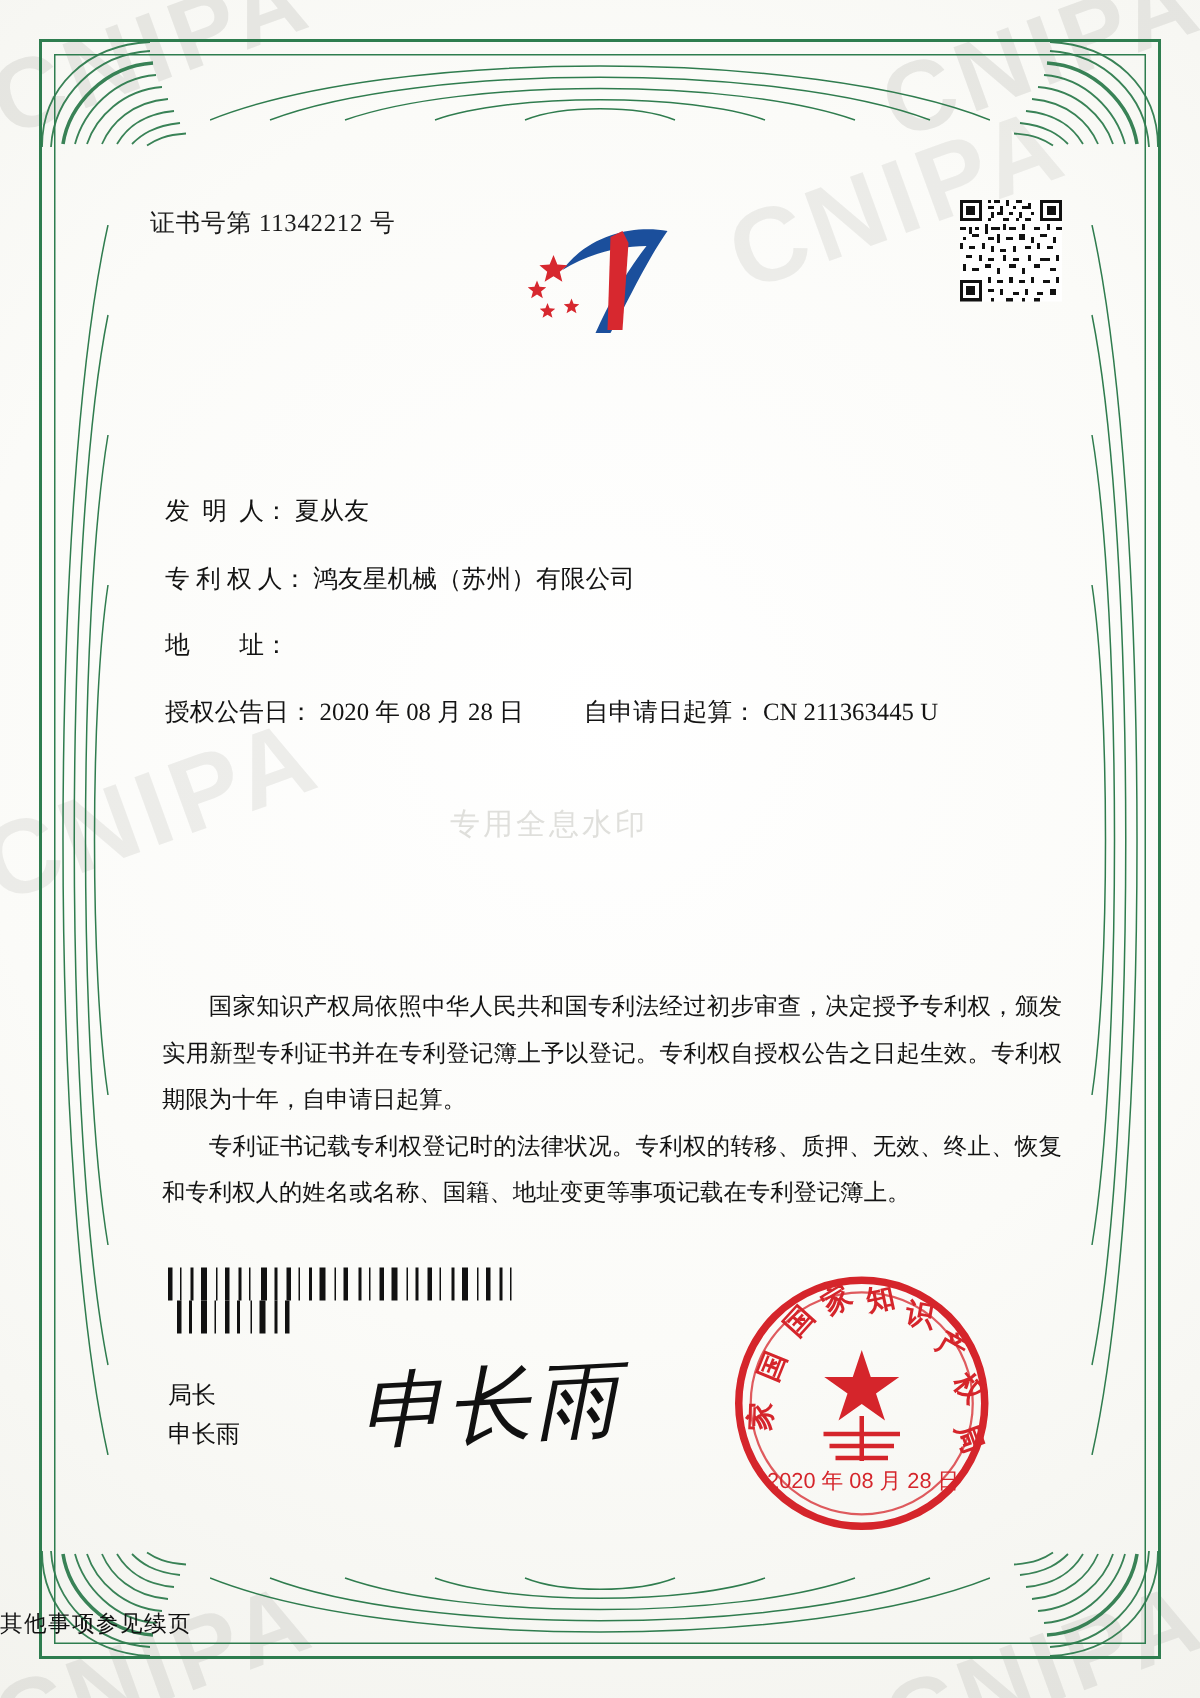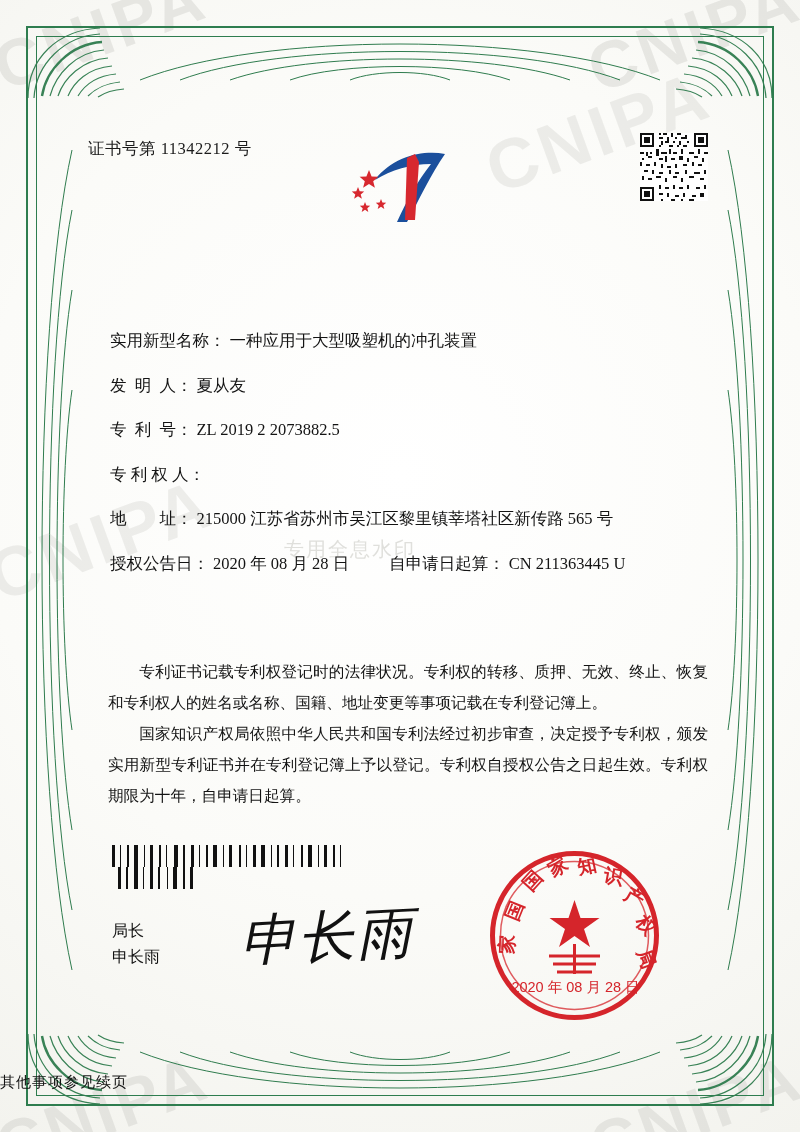--- a/index.html
+++ b/index.html
@@ -47,27 +47,27 @@
     pointer-events:none;
     user-select:none;
   }
   .wm1{left:-10px;top:-6px;font-size:66px;transform:rotate(-20deg);}
   .wm2{right:-4px;top:-4px;font-size:66px;transform:rotate(-20deg);}
   .wm3{left:482px;top:92px;font-size:70px;transform:rotate(-20deg);opacity:.30;}
   .wm4{left:-16px;top:500px;font-size:70px;transform:rotate(-20deg);opacity:.30;}
   .wm5{left:-8px;bottom:-18px;font-size:66px;transform:rotate(-20deg);}
   .wm6{right:-6px;bottom:-18px;font-size:66px;transform:rotate(-20deg);}
   .wm-center{
-    position:absolute;left:284px;top:536px;font-size:20px;color:#d3d3ce;
+    position:absolute;left:300px;top:536px;font-size:20px;color:#d3d3ce;
     opacity:.7;letter-spacing:2px;font-family:"Liberation Sans",sans-serif;
   }
 
   
   .cert-no{
-    position:absolute;left:88px;top:138px;
+    position:absolute;left:100px;top:138px;
     font-size:16.5px;color:#1b1b1b;letter-spacing:.5px;
   }
   .logo{
     position:absolute;left:345px;top:140px;width:110px;height:90px;
   }
   .qr{
     position:absolute;right:92px;top:133px;width:68px;height:68px;
   }
   .title{
     position:absolute;left:0;right:0;top:228px;
@@ -340,50 +340,42 @@
       <rect x="10" y="32" width="1" height="1"></rect>
         <rect x="15" y="32" width="2" height="1"></rect>
         <rect x="20" y="32" width="1" height="1"></rect>
         <rect x="24" y="32" width="2" height="1"></rect>
     </g>
   </svg>
 
 
   <div class="fields">
     <div class="row">
-      <span class="lbl">实用新型名称：</span>
-      <span class="val">一种应用于大型吸塑机的冲孔装置</span>
-    </div>
-    <div class="row">
       <span class="lbl">发  明  人：</span>
       <span class="val">夏从友</span>
     </div>
     <div class="row">
-      <span class="lbl">专  利  号：</span>
-      <span class="val">ZL 2019 2 2073882.5</span>
-    </div>
-    <div class="row">
       <span class="lbl">专 利 权 人：</span>
+      <span class="val">鸿友星机械（苏州）有限公司</span>
     </div>
     <div class="row">
       <span class="lbl">地        址：</span>
-      <span class="val">215000 江苏省苏州市吴江区黎里镇莘塔社区新传路 565 号</span>
     </div>
     <div class="row-inline">
       <span class="lbl">授权公告日：</span>
       <span class="val">2020 年 08 月 28 日</span>
       <span class="gap"></span>
       <span class="lbl">自申请日起算：</span>
       <span class="val">CN 211363445 U</span>
     </div>
   </div>
 
   <div class="paras">
+    <p>国家知识产权局依照中华人民共和国专利法经过初步审查，决定授予专利权，颁发实用新型专利证书并在专利登记簿上予以登记。专利权自授权公告之日起生效。专利权期限为十年，自申请日起算。</p>
     <p>专利证书记载专利权登记时的法律状况。专利权的转移、质押、无效、终止、恢复和专利权人的姓名或名称、国籍、地址变更等事项记载在专利登记簿上。</p>
-    <p>国家知识产权局依照中华人民共和国专利法经过初步审查，决定授予专利权，颁发实用新型专利证书并在专利登记簿上予以登记。专利权自授权公告之日起生效。专利权期限为十年，自申请日起算。</p>
   </div>
 
   <div class="barcode">
     <i style="width:3px"></i><i style="width:1px;background:transparent"></i>
     <i style="width:1px"></i><i style="width:2px;background:transparent"></i>
     <i style="width:2px"></i><i style="width:1px;background:transparent"></i>
     <i style="width:4px"></i><i style="width:2px;background:transparent"></i>
     <i style="width:1px"></i><i style="width:1px;background:transparent"></i>
     <i style="width:3px"></i><i style="width:2px;background:transparent"></i>
     <i style="width:2px"></i><i style="width:1px;background:transparent"></i>

